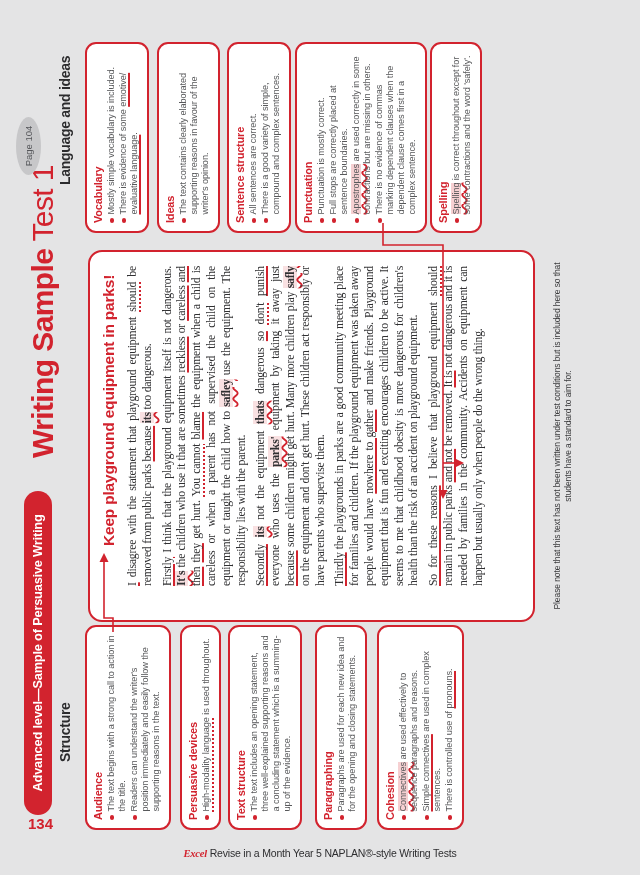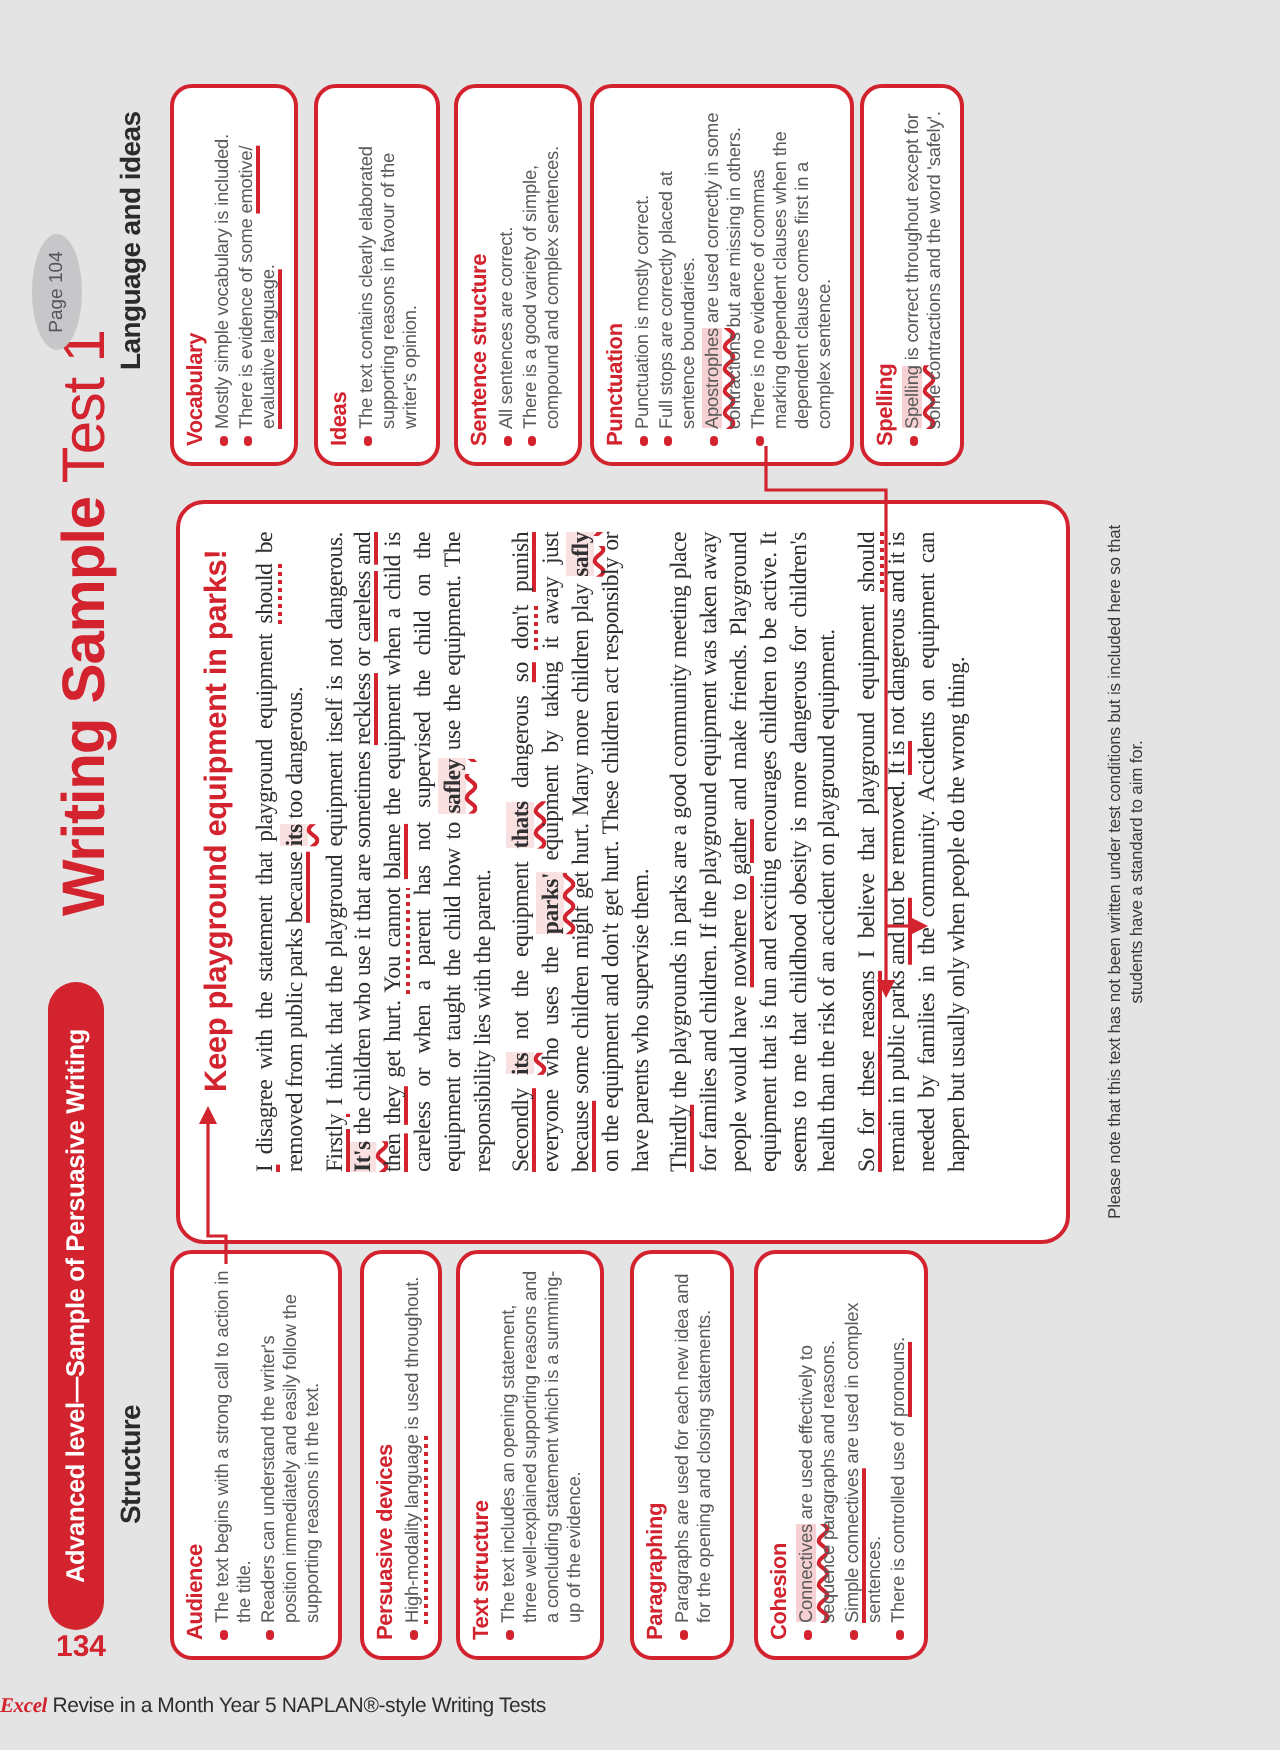--- a/index.html
+++ b/index.html
@@ -89,21 +89,21 @@
   }
   
   .connector-layer{position:absolute;left:0;top:0;pointer-events:none;}
   .conn{stroke:#d2232e;stroke-width:1.6;fill:none;}
   .conn-fill{fill:#d2232e;stroke:none;}
   
   .page-number{
     position:absolute;left:28px;top:815px;color:#d2232e;font-size:15px;font-weight:bold;
   }
   .imprint{
-    position:absolute;left:0;top:847px;width:640px;
+    position:absolute;left:0;top:847px;width:640px;text-align:center;
     color:#2e2e30;font-size:10.5px;letter-spacing:-0.2px;
   }
   .imprint .brand{color:#d2232e;font-weight:bold;font-style:italic;font-family:"Liberation Serif",serif;}
 </style>
 </head>
 <body>
 
 <div class="stage">
 
   <div class="banner">Advanced level—Sample of Persuasive Writing</div>

